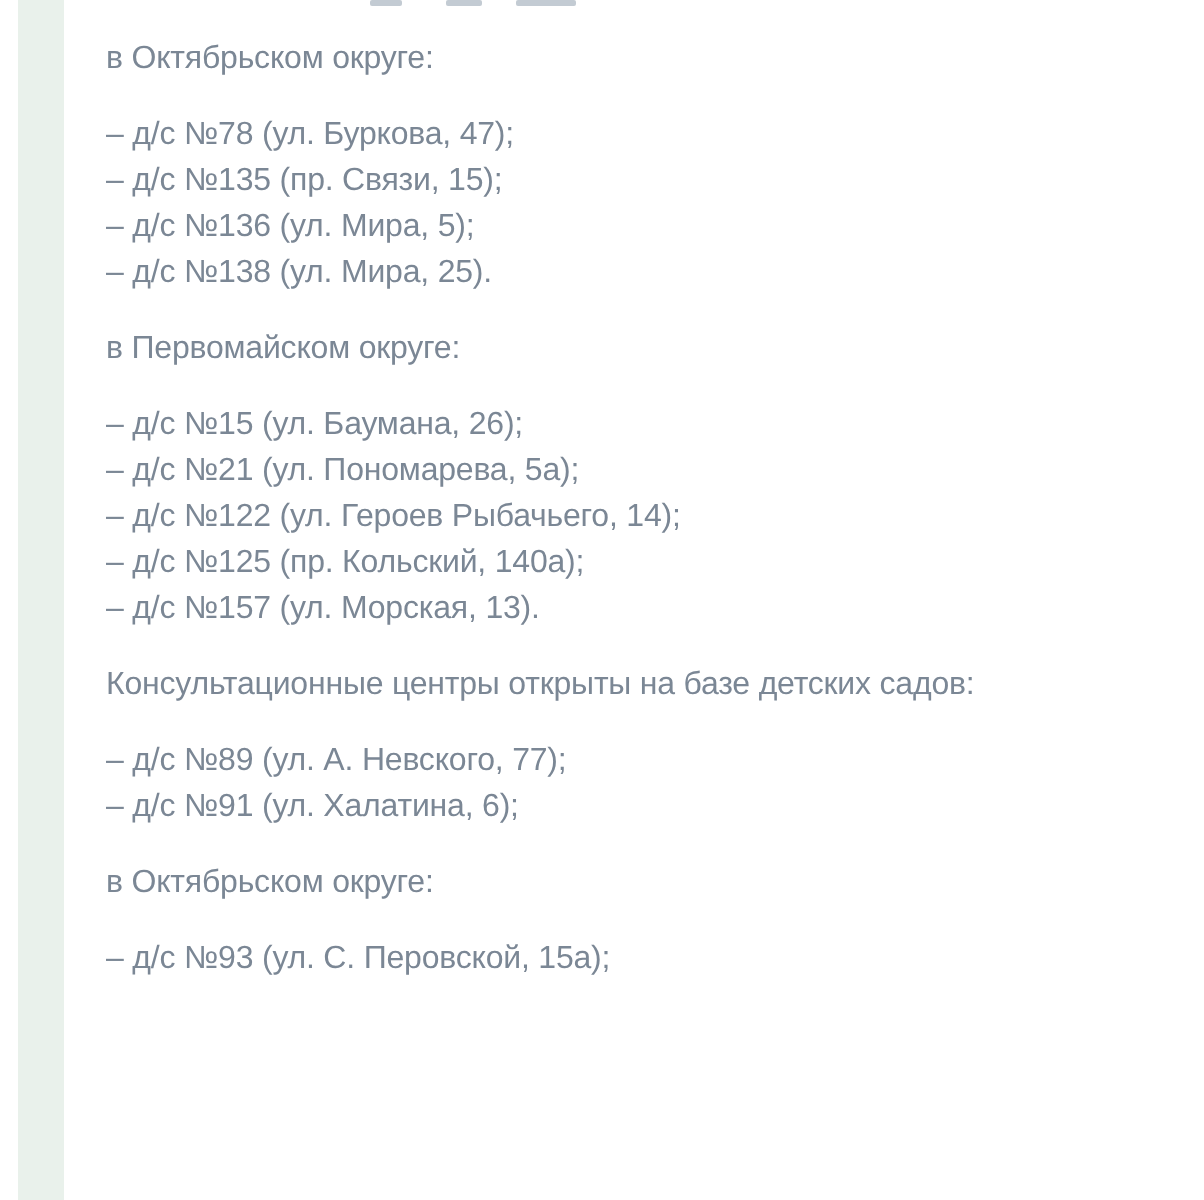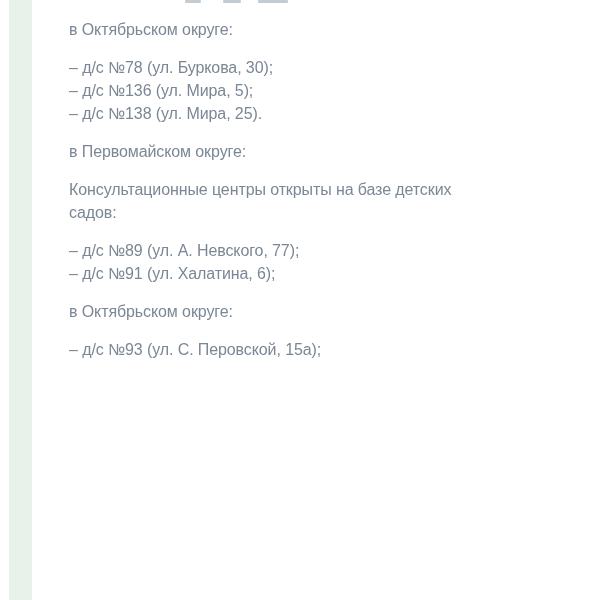--- a/index.html
+++ b/index.html
@@ -46,21 +46,21 @@
     top: 0;
     width: 436px;
     padding-top: 18px;
     font-size: 16px;
     line-height: 23px;
     letter-spacing: -0.1px;
     color: #7b8795;
   }
   .content p.h,
   .content .list {
-    margin: 0 0 15px 16px;
+    margin: 0 0 15px 0;
   }
   .content .li {
     
   }
 </style>
 </head>
 <body>
 
 <div class="page">
 
@@ -70,27 +70,35 @@
     <i class="f1"></i>
       <i class="f2"></i>
       <i class="f3"></i>
   </div>
 
   <article class="content">
 
     <p class="h">в Октябрьском округе:</p>
 
     <div class="list">
-      <div class="li">– д/с №78 (ул. Буркова, 30);</div>
+      <div class="li">– д/с №78 (ул. Буркова, 47);</div>
+      <div class="li">– д/с №135 (пр. Связи, 15);</div>
       <div class="li">– д/с №136 (ул. Мира, 5);</div>
       <div class="li">– д/с №138 (ул. Мира, 25).</div>
     </div>
 
     <p class="h">в Первомайском округе:</p>
 
+    <div class="list">
+      <div class="li">– д/с №15 (ул. Баумана, 26);</div>
+      <div class="li">– д/с №21 (ул. Пономарева, 5а);</div>
+      <div class="li">– д/с №122 (ул. Героев Рыбачьего, 14);</div>
+      <div class="li">– д/с №125 (пр. Кольский, 140а);</div>
+      <div class="li">– д/с №157 (ул. Морская, 13).</div>
+    </div>
 
     <p class="h">Консультационные центры открыты на базе детских садов:</p>
 
 
     <div class="list">
       <div class="li">– д/с №89 (ул. А. Невского, 77);</div>
       <div class="li">– д/с №91 (ул. Халатина, 6);</div>
     </div>
 
     <p class="h">в Октябрьском округе:</p>

